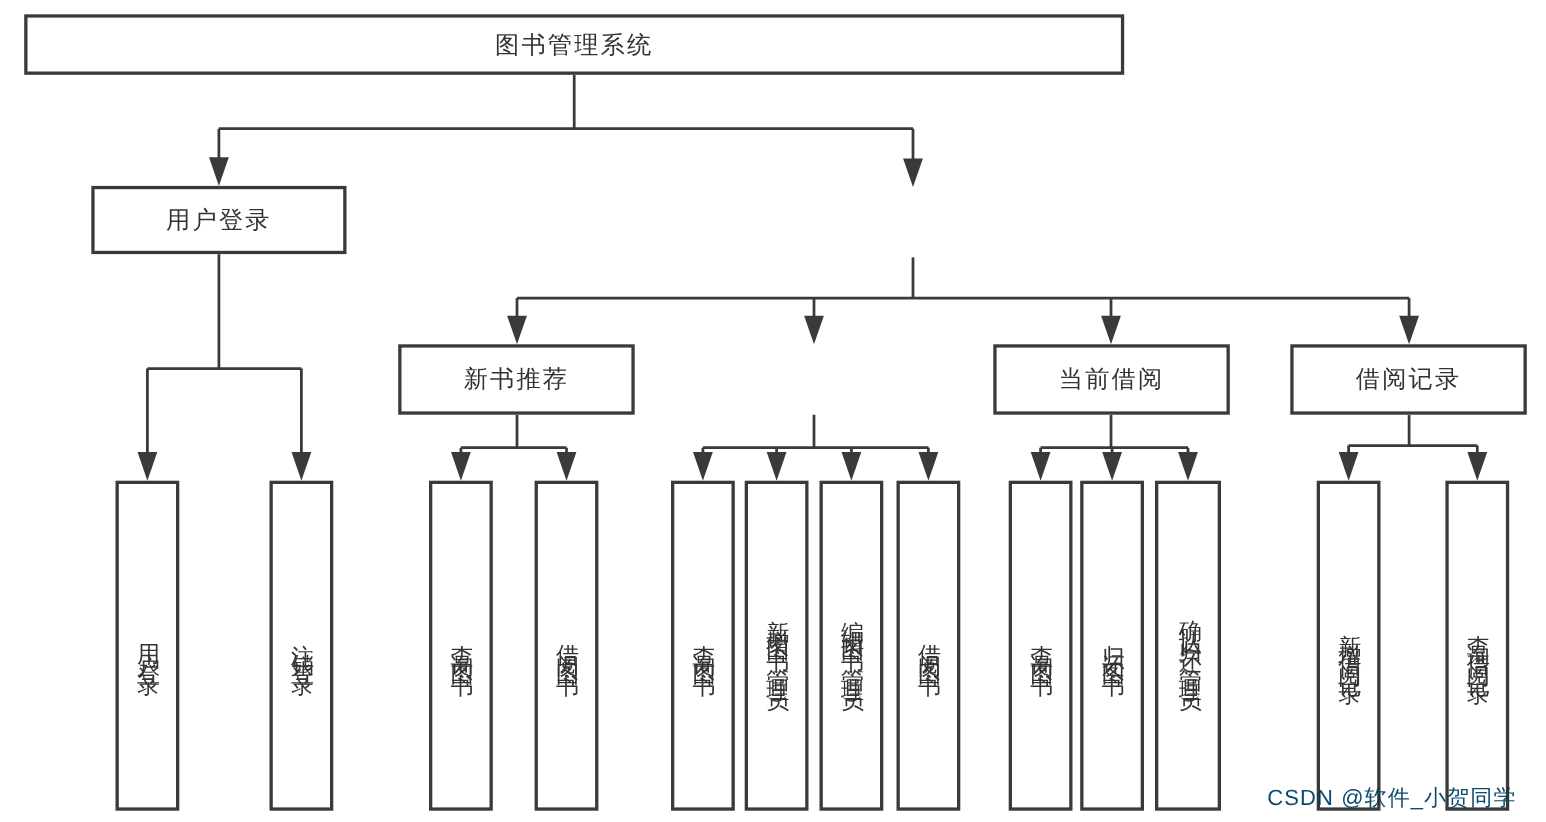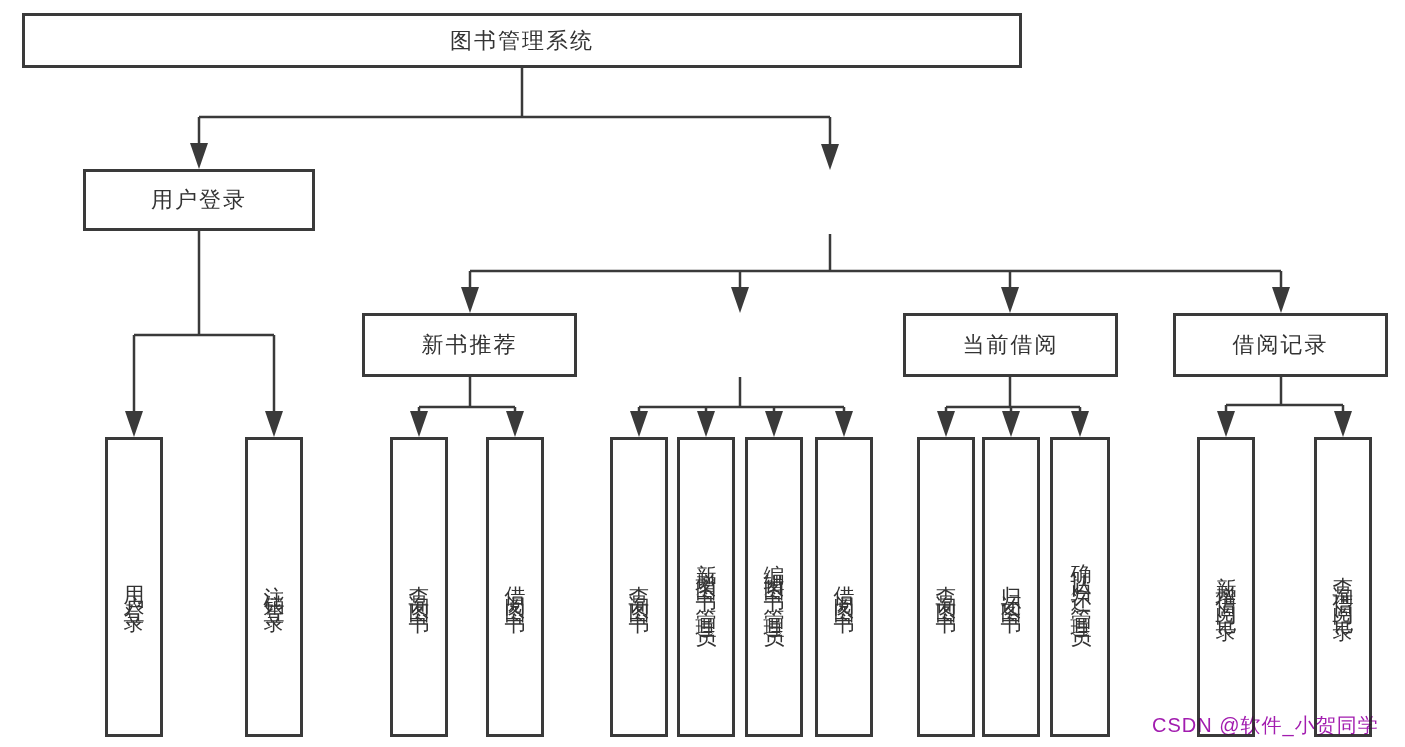--- a/index.html
+++ b/index.html
@@ -30,21 +30,21 @@
     text-align:center;
     line-height:52px;
     font-size:21px;
     letter-spacing:9px;
   }
   .watermark{
     position:absolute;
     left:1152px;top:712px;
     font-size:20px;
     letter-spacing:1px;
-    color:#a21caf;
+    color:#0c4a6e;
     z-index:3;
     mix-blend-mode:darken;
     white-space:nowrap;
   }
 </style>
 </head>
 <body>
 
 <div class="stage">
 

